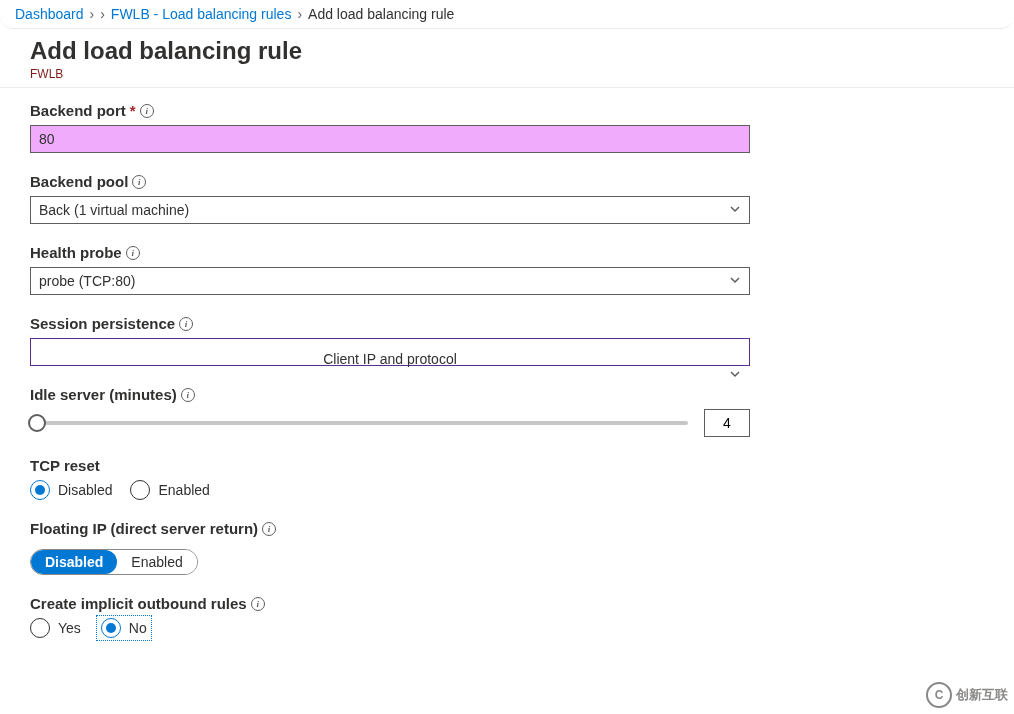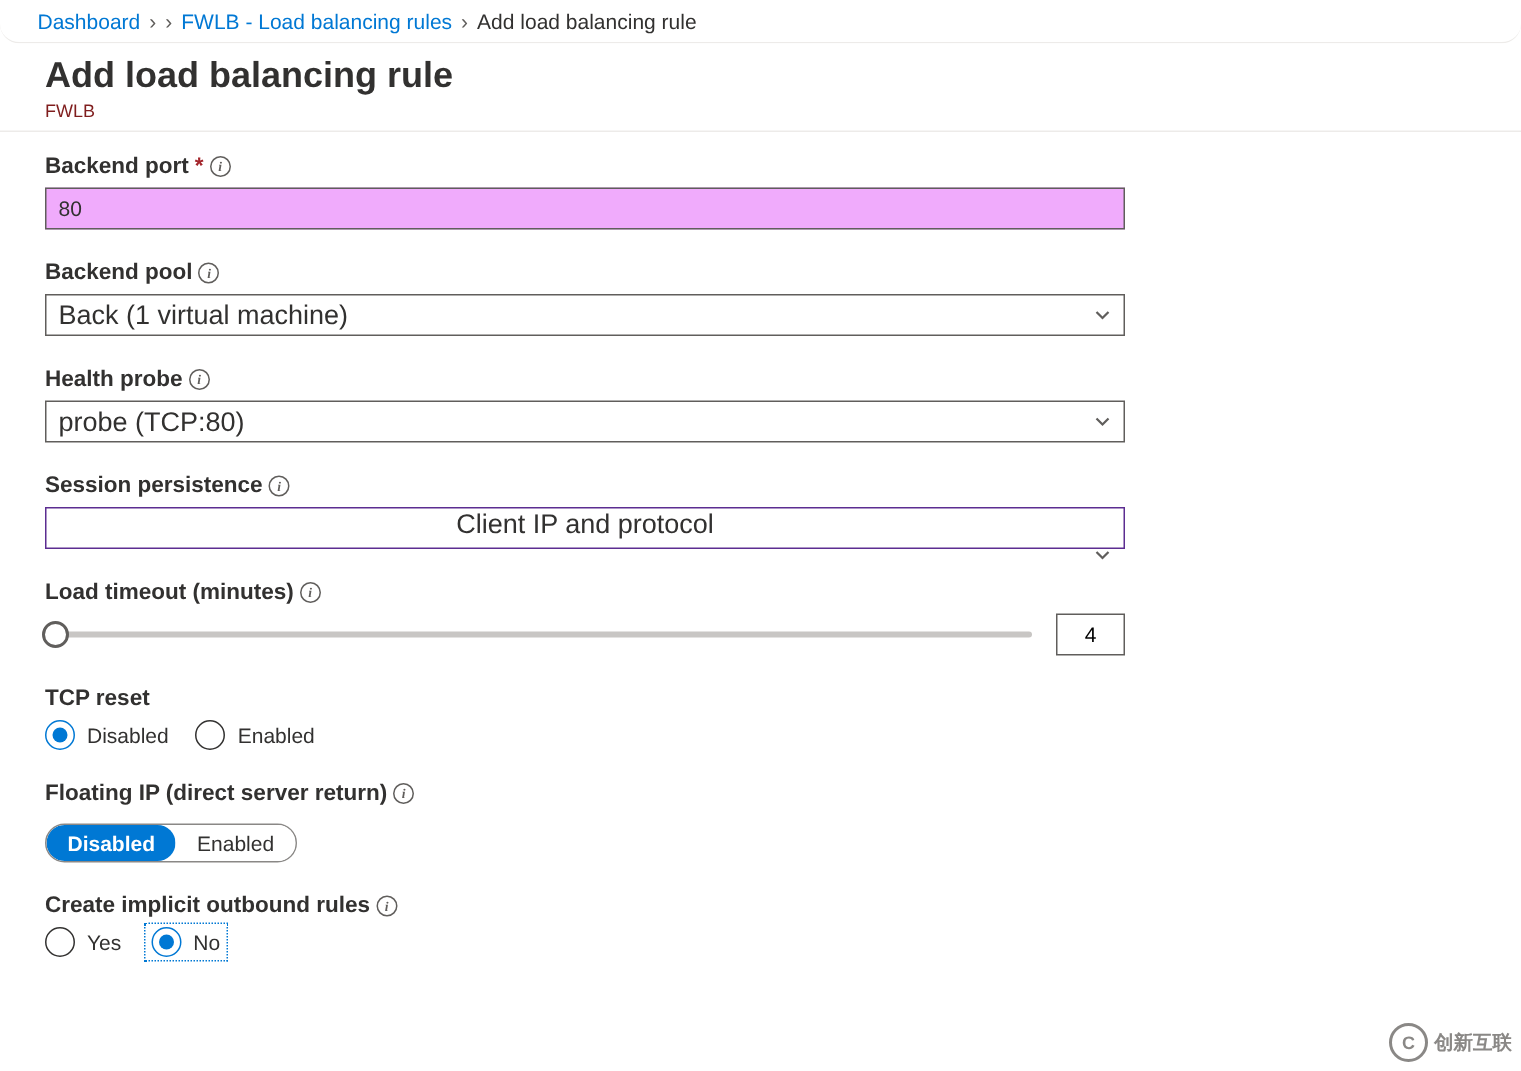--- a/index.html
+++ b/index.html
@@ -9,21 +9,21 @@
     color: #323130;
     background: #ffffff;
     width: 1014px;
     height: 714px;
     overflow: hidden;
     position: relative;
   }
   .breadcrumb {
     display: flex;
     align-items: center;
-    padding: 6px 30px 6px 25px;
+    padding: 6px 30px 6px 15px;
     border-bottom: 1px solid #edebe9;
     font-size: 14px;
     gap: 6px;
     border-radius: 13px;
   }
   .breadcrumb a { color: #0078d4; text-decoration: none; cursor: pointer; }
   .breadcrumb .sep { color: #605e5c; }
   .breadcrumb .current { color: #323130; }
 
   .header {
@@ -71,23 +71,23 @@
     padding: 4px 8px;
     border: 1px solid #605e5c;
     font-size: 14px;
     color: #323130;
     background: #f0abfc;
   }
 
   .select {
     width: 100%;
     height: 28px;
-    padding: 0 8px;
+    padding: 12px 8px;
     border: 1px solid #605e5c;
-    font-size: 18px;
+    font-size: 14px;
     color: #323130;
     background: #fff;
     display: flex;
     align-items: center;
     justify-content: space-between;
     cursor: pointer;
   }
   .select.active { border-color: #5c2d91; flex-direction: column; }
   .chevron {
     margin-left: auto;
@@ -269,21 +269,21 @@
     <div class="select active">
       <span>Client IP and protocol</span>
       <span class="chevron"><svg viewBox="0 0 12 12">
             <polyline points="2,4 6,8 10,4"></polyline>
           </svg></span>
     </div>
   </div>
 
   <div class="field">
     <div class="field-label">
-      <span>Load timeout (minutes)</span>
+      <span>Idle server (minutes)</span>
       <span class="info-icon">i</span>
     </div>
     <div class="slider-row">
       <div class="slider-track">
         <div class="slider-thumb"></div>
       </div>
       <input class="slider-value" value="4" style="">
     </div>
   </div>
 

